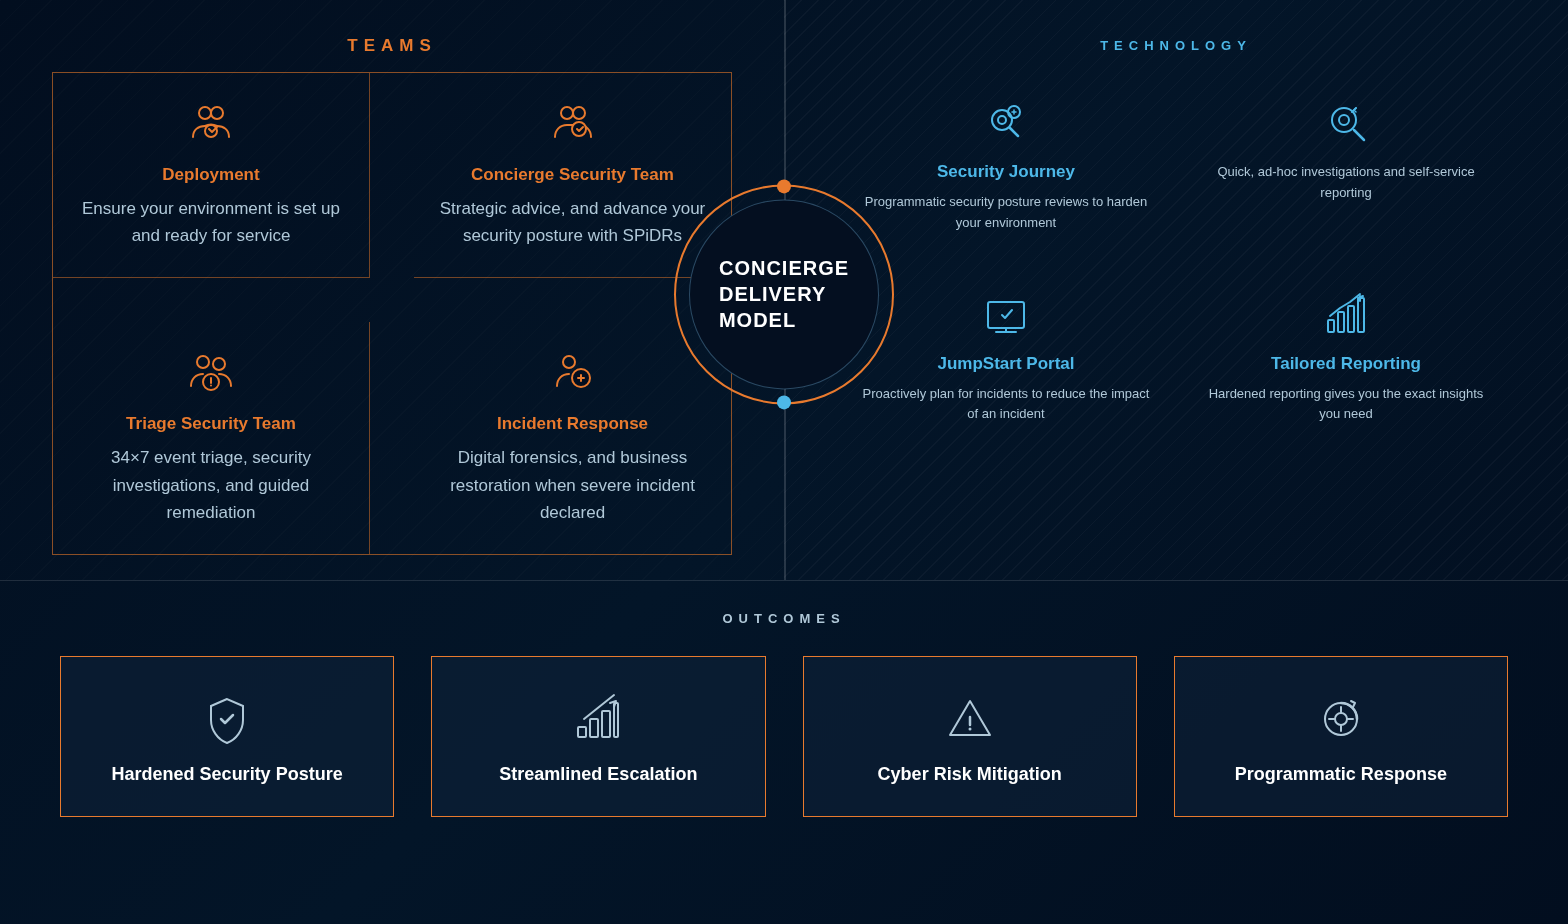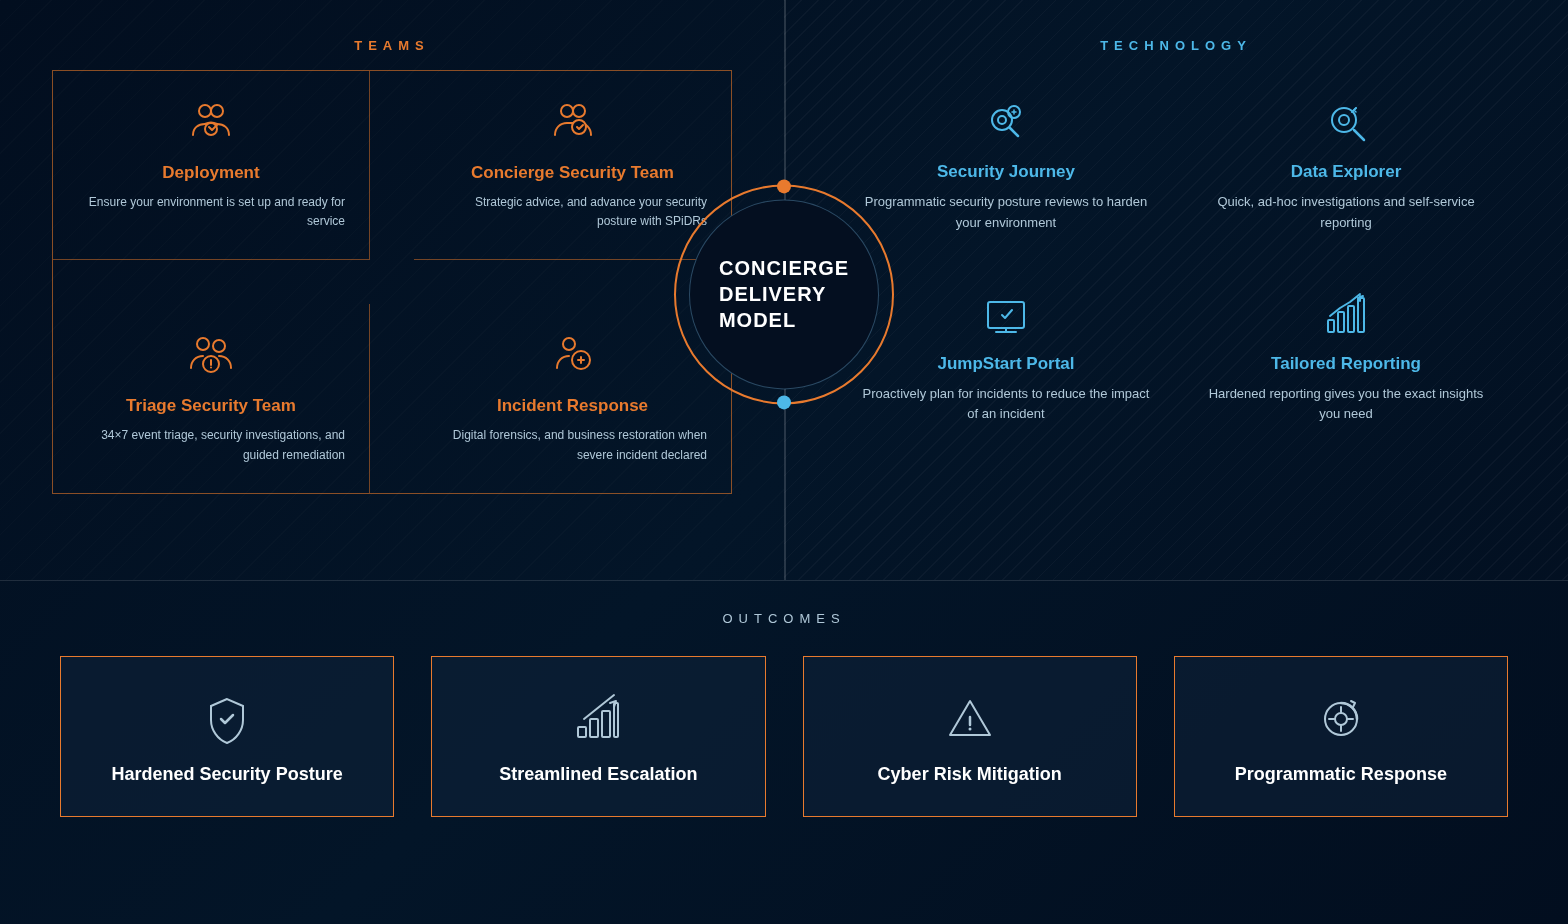--- a/index.html
+++ b/index.html
@@ -59,21 +59,21 @@
       left: 784px;
       top: 0;
       width: 2px;
       height: 580px;
       background: rgba(255,255,255,0.15);
       z-index: 5;
     }
 
     .section-label {
       letter-spacing: 6px;
-      font-size: 13px;
+      font-size: 17px;
       font-weight: 600;
       color: #e87a2e;
       text-align: center;
       padding-top: 36px;
       margin-bottom: 20px;
     }
 
     .section-label-blue {
       letter-spacing: 6px;
       font-size: 13px;
@@ -86,23 +86,23 @@
 
     .team-title {
       color: #e87a2e;
       font-size: 17px;
       font-weight: 700;
       margin-bottom: 10px;
     }
 
     .team-desc {
       color: #b0c8d8;
-      font-size: 12px;
+      font-size: 17px;
       line-height: 1.6;
-      text-align: right;
+      text-align: center;
     }
 
     .tech-title {
       color: #4db8e8;
       font-size: 17px;
       font-weight: 700;
       margin-bottom: 10px;
     }
 
     .tech-desc {
@@ -178,21 +178,21 @@
 
     
     .outcomes-section {
       padding: 30px 60px 30px 60px;
     }
 
     .outcomes-label {
       text-align: center;
       letter-spacing: 6px;
       font-size: 13px;
-      font-weight: 400;
+      font-weight: 700;
       color: #b0c8d8;
       margin-bottom: 30px;
     }
 
     .outcomes-grid {
       display: grid;
       grid-template-columns: repeat(4, 1fr);
       gap: 37px;
     }
 
@@ -382,21 +382,20 @@
         </div>
 
         <div class="cell">
           <svg class="icon" viewBox="0 0 48 48" fill="none" xmlns="http://www.w3.org/2000/svg">
             <circle cx="22" cy="22" r="12" stroke="#4db8e8" stroke-width="2" fill="none"></circle>
             <path d="M32 32l10 10" stroke="#4db8e8" stroke-width="2.5" stroke-linecap="round"></path>
             <circle cx="22" cy="22" r="5" stroke="#4db8e8" stroke-width="2" fill="none"></circle>
             <path d="M30 14l4-4" stroke="#4db8e8" stroke-width="2" stroke-linecap="round"></path>
             <path d="M34 10l-2 2 2 2" stroke="#4db8e8" stroke-width="1.5" stroke-linecap="round" stroke-linejoin="round"></path>
           </svg>
-          <div class="tech-title">Data Explorer</div>
           <div class="tech-desc">Quick, ad-hoc investigations and self-service reporting</div>
         </div>
 
         <div class="cell">
           <svg class="icon" viewBox="0 0 48 48" fill="none" xmlns="http://www.w3.org/2000/svg">
             <rect x="6" y="12" width="36" height="26" rx="2" stroke="#4db8e8" stroke-width="2" fill="none"></rect>
             <path d="M14 42h20M24 38v4" stroke="#4db8e8" stroke-width="2" stroke-linecap="round"></path>
             <path d="M20 25l3 3 7-8" stroke="#4db8e8" stroke-width="2" stroke-linecap="round" stroke-linejoin="round"></path>
           </svg>
           <div class="tech-title">JumpStart Portal</div>

